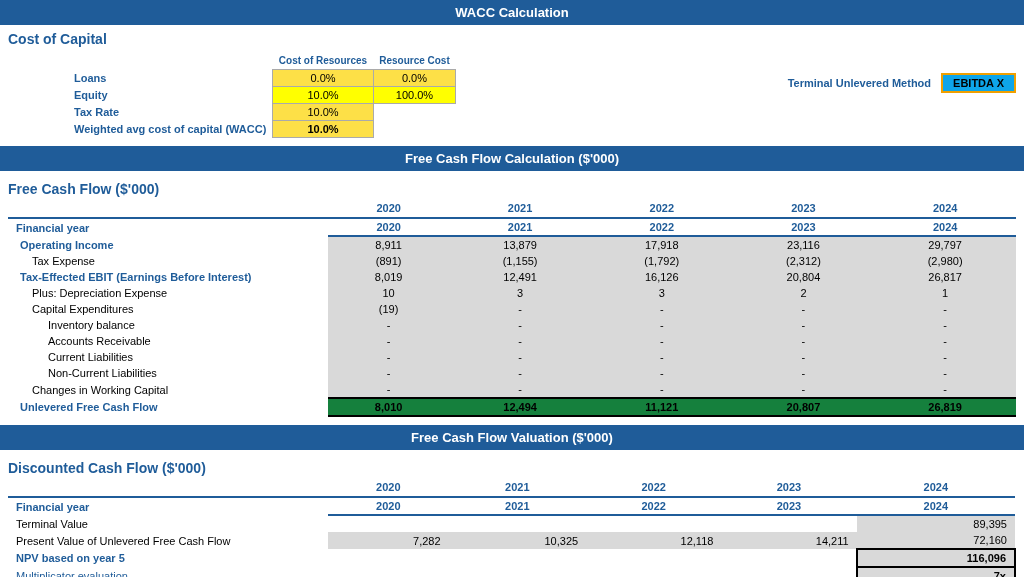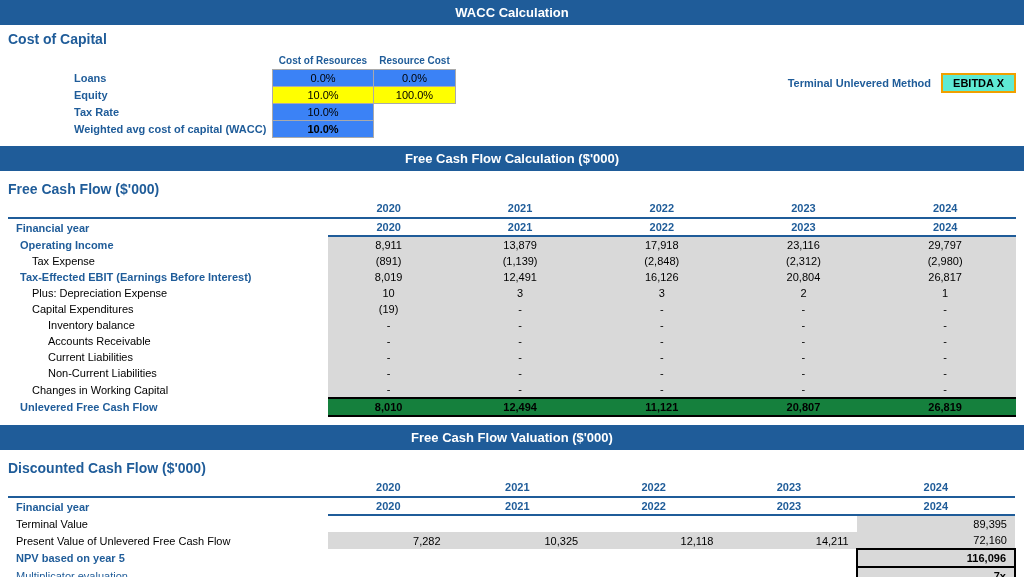--- a/index.html
+++ b/index.html
@@ -69,21 +69,21 @@
       border: 1px solid #aaa;
       min-width: 60px;
     }
 
     .wacc-table td.label {
       color: #1f5c99;
       font-weight: bold;
     }
 
     .cell-yellow { background: #ffff00; }
-    .cell-white { background: #3b82f6; }
+    .cell-white { background: #fde047; }
     .cell-bold { font-weight: bold; }
 
     .wacc-right {
       margin-left: auto;
       display: flex;
       flex-direction: column;
       gap: 4px;
       margin-top: 20px;
     }
 
@@ -96,21 +96,21 @@
     .wacc-right-label {
       color: #1f5c99;
       font-weight: bold;
       font-size: 11px;
       min-width: 200px;
       text-align: right;
     }
 
     .wacc-right-val {
       border: 2px solid #f0a000;
-      background: #5eead4;
+      background: #0ea5e9;
       padding: 2px 10px;
       font-weight: bold;
       min-width: 70px;
       text-align: center;
     }
 
     
     .fcf-section {
       padding: 4px 8px 8px 8px;
     }
@@ -272,22 +272,22 @@
           <td class="label" style="font-weight: bold; color: rgb(31, 92, 153);">Operating Income</td>
           <td class="num">8,911</td>
           <td class="num">13,879</td>
           <td class="num">17,918</td>
           <td class="num">23,116</td>
           <td class="num">29,797</td>
         </tr>
         <tr>
           <td class="label-indent1">Tax Expense</td>
           <td class="num">(891)</td>
-          <td class="num">(1,139)</td>
-          <td class="num">(2,848)</td>
+          <td class="num">(1,155)</td>
+          <td class="num">(1,792)</td>
           <td class="num">(2,312)</td>
           <td class="num">(2,980)</td>
         </tr>
         <tr>
           <td class="label" style="font-weight: bold; color: rgb(31, 92, 153);">Tax-Effected EBIT (Earnings Before Interest)</td>
           <td class="num">8,019</td>
           <td class="num">12,491</td>
           <td class="num">16,126</td>
           <td class="num">20,804</td>
           <td class="num">26,817</td>

